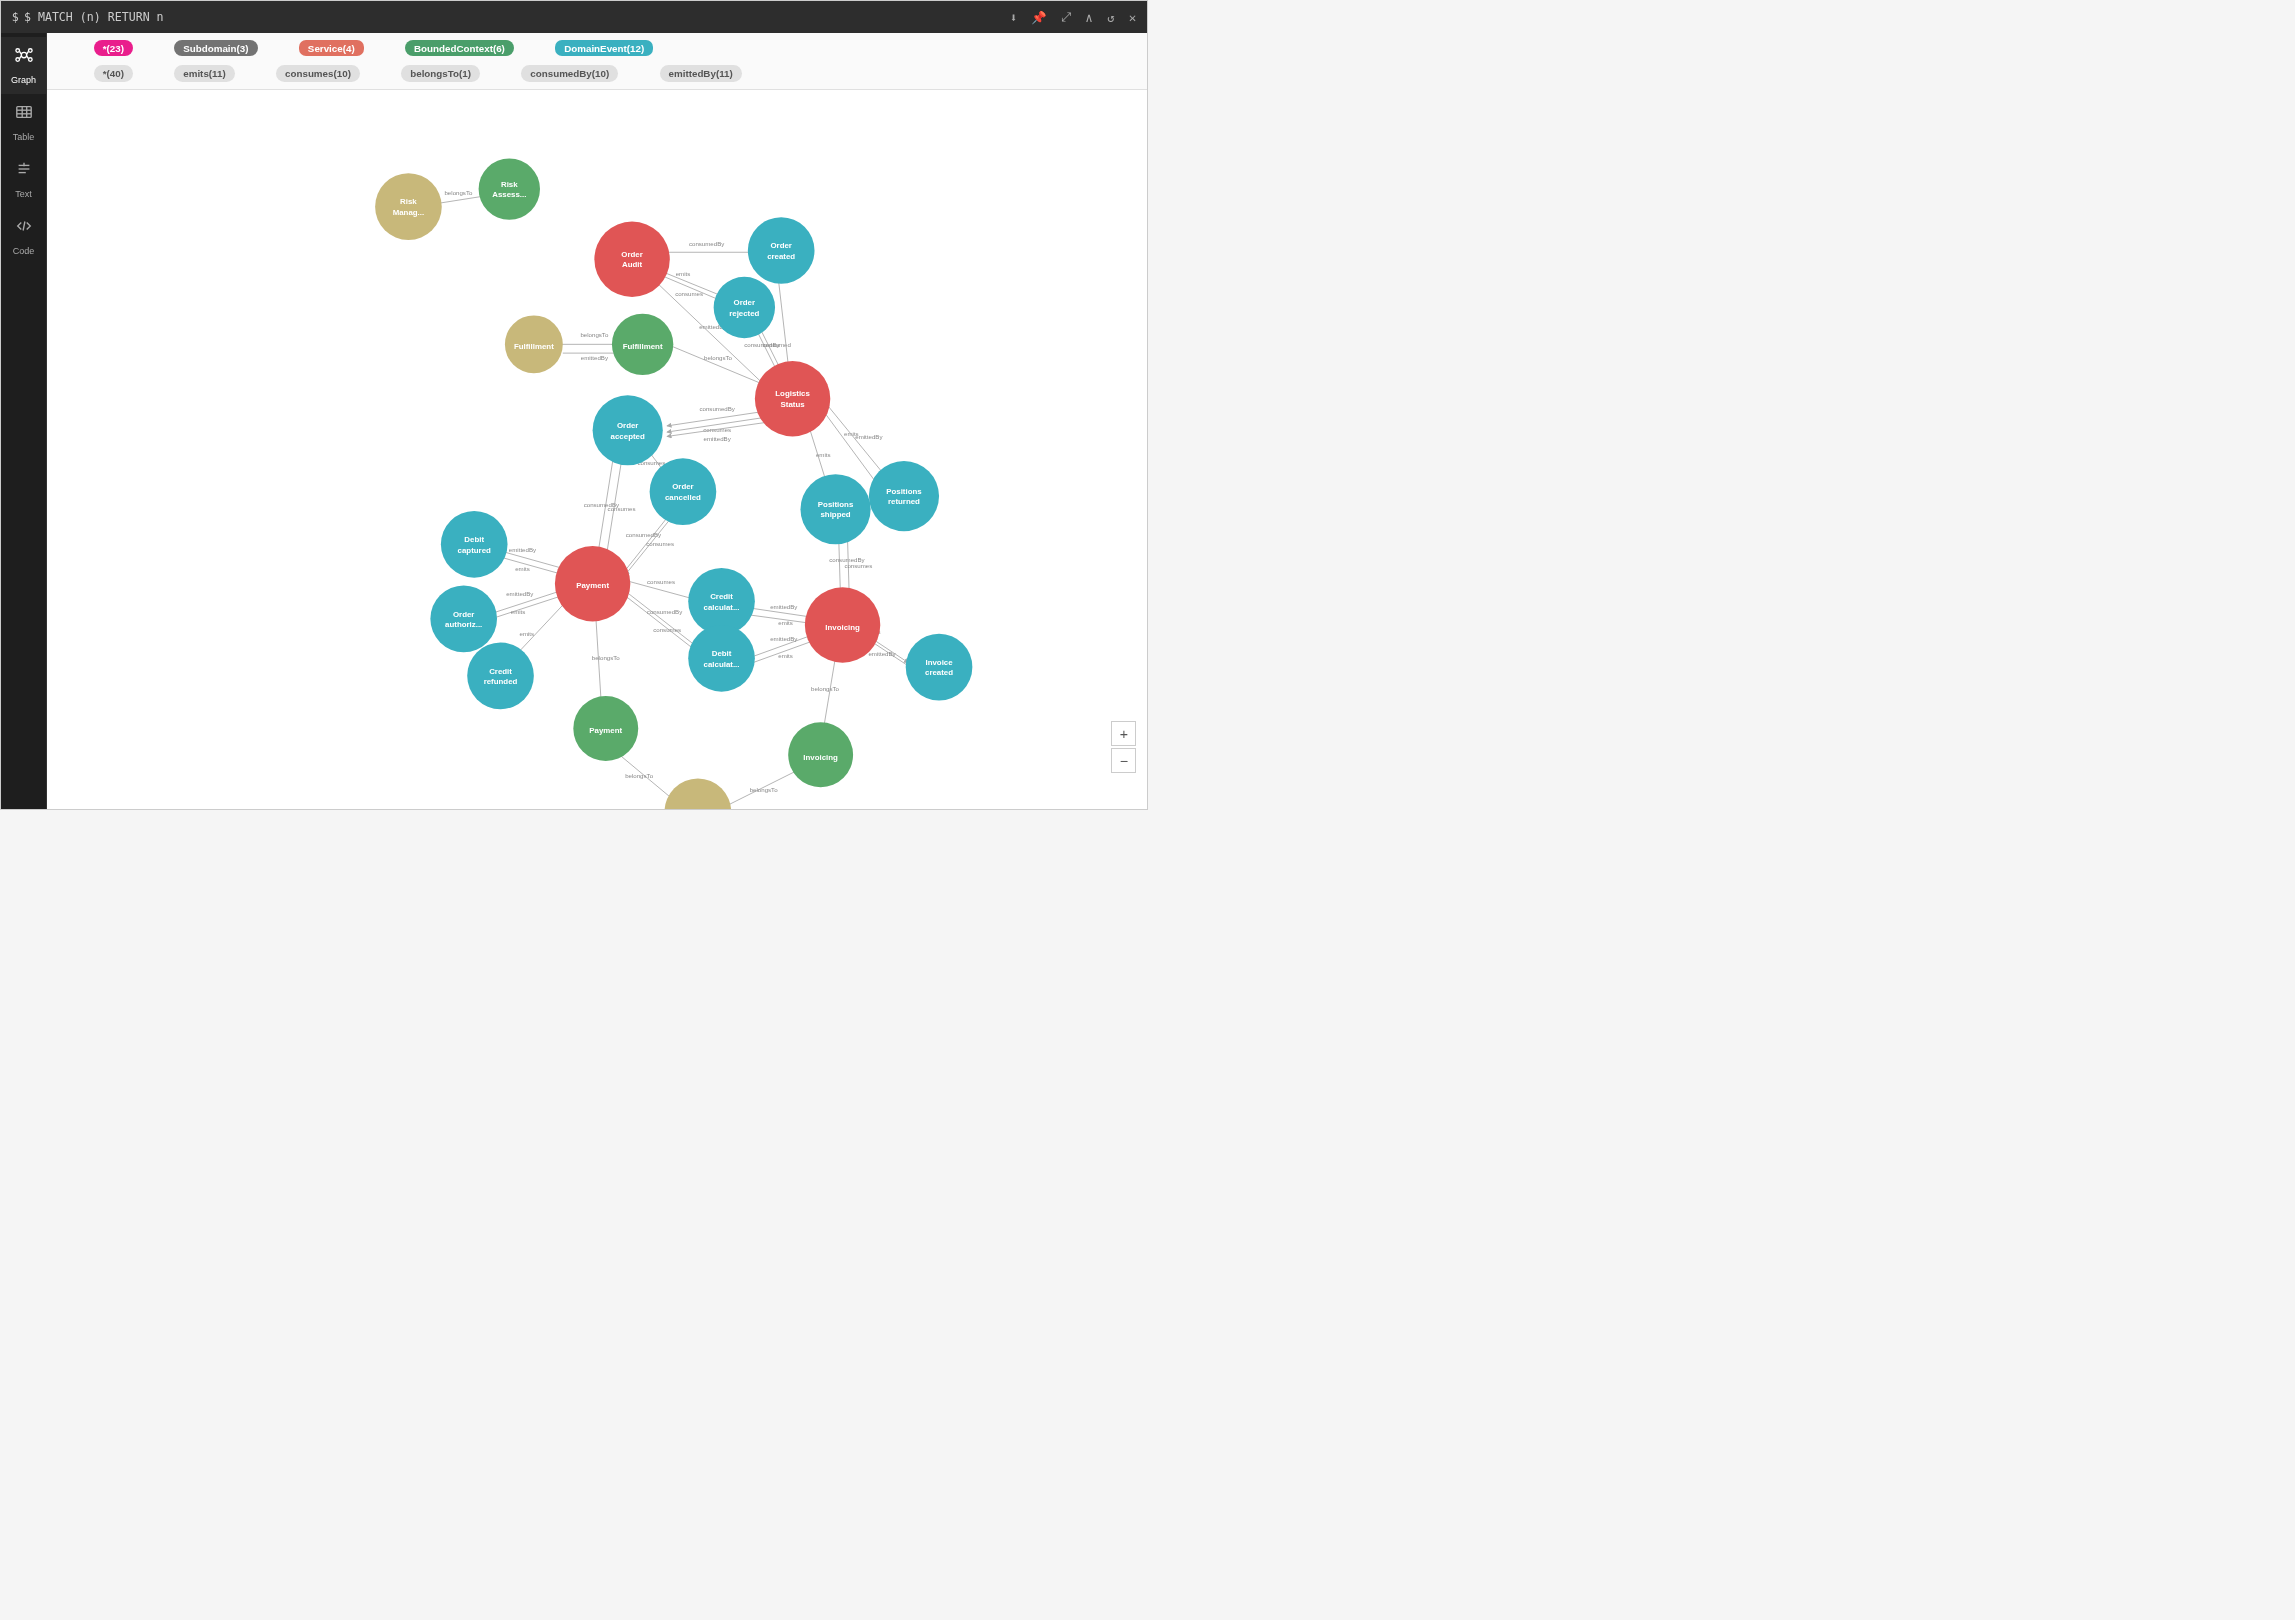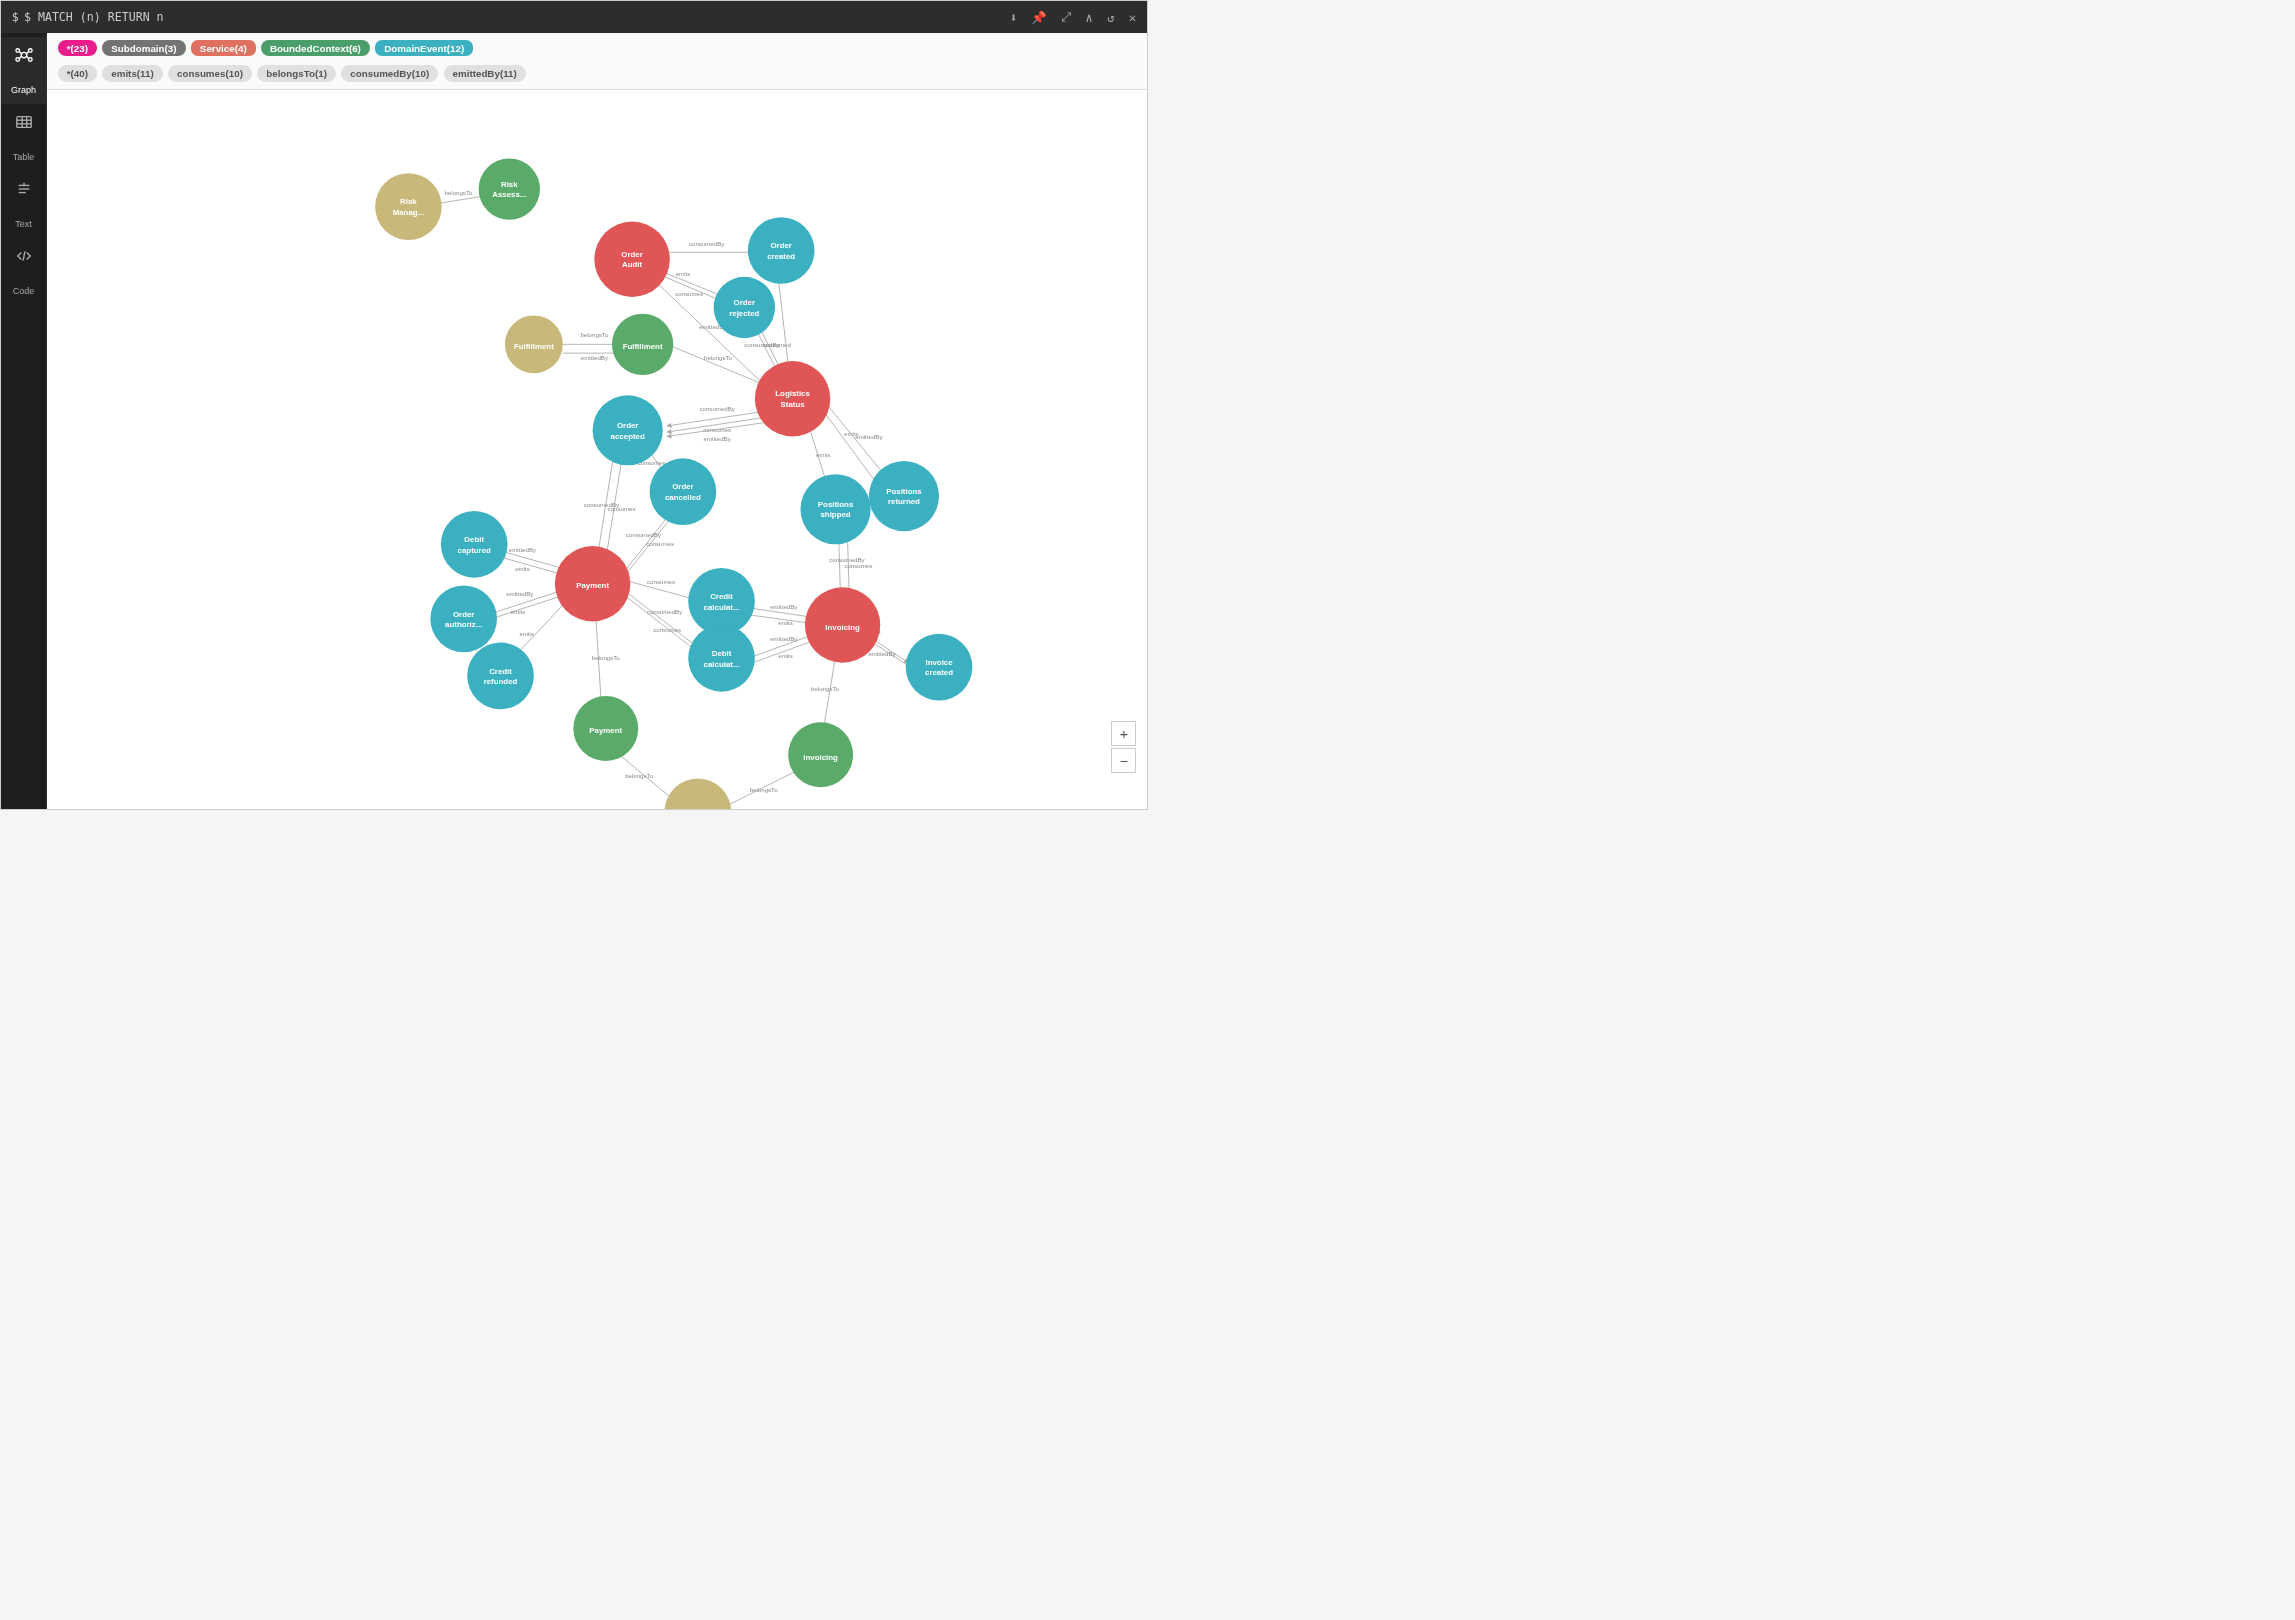--- a/index.html
+++ b/index.html
@@ -17,39 +17,40 @@
     .title-bar-icon { color: #aaa; font-size: 12.5px; cursor: pointer; }
 
     .main-area { display: flex; flex: 1; overflow: hidden; }
 
     .sidebar {
       width: 46px; background: #1e1e1e; display: flex; flex-direction: column;
       align-items: center; padding-top: 3.6px; border-right: 0.9px solid #333;
     }
     .sidebar-item {
       width: 100%; display: flex; flex-direction: column; align-items: center;
-      padding: 9px 3.6px; cursor: pointer; color: #aaa; font-size: 9px; gap: 21px;
+      padding: 9px 3.6px; cursor: pointer; color: #aaa; font-size: 9px; gap: 11px;
     }
     .sidebar-item.active { background: #2a2a2a; color: #fff; }
     .sidebar-item svg { width: 18px; height: 18px; }
     .sidebar-item-label { font-size: 9px; }
 
     .content-area { flex: 1; display: flex; flex-direction: column; background: #fff; }
 
     .filter-bar {
       display: flex; flex-wrap: wrap; align-items: center; gap: 5.3px;
       padding: 7.1px 10.7px; border-bottom: 0.9px solid #e0e0e0; background: #fafafa;
     }
     .filter-row { display: flex; flex-wrap: wrap; gap: 5.3px; align-items: center; width: 100%; }
     .filter-row + .filter-row { margin-top: 3.6px; }
 
     .badge {
       display: inline-flex; align-items: center; padding: 2.7px 9px;
       border-radius: 10.7px; font-size: 9.8px; font-weight: 600; cursor: pointer;
       white-space: nowrap;
+      margin-left: 36px;
     }
     .badge-pink { background: #e91e8c; color: #fff; }
     .badge-tan { background: #737373; color: #fff; border-radius: 10.7px; }
     .badge-coral { background: #e07060; color: #fff; border-radius: 7px; }
     .badge-green { background: #4a9e6a; color: #fff; }
     .badge-teal { background: #3ab0c0; color: #fff; border-radius: 7px; }
     .badge-gray { background: #e0e0e0; color: #555; }
 
     .graph-area { flex: 1; position: relative; overflow: hidden; background: #fff; }
 

